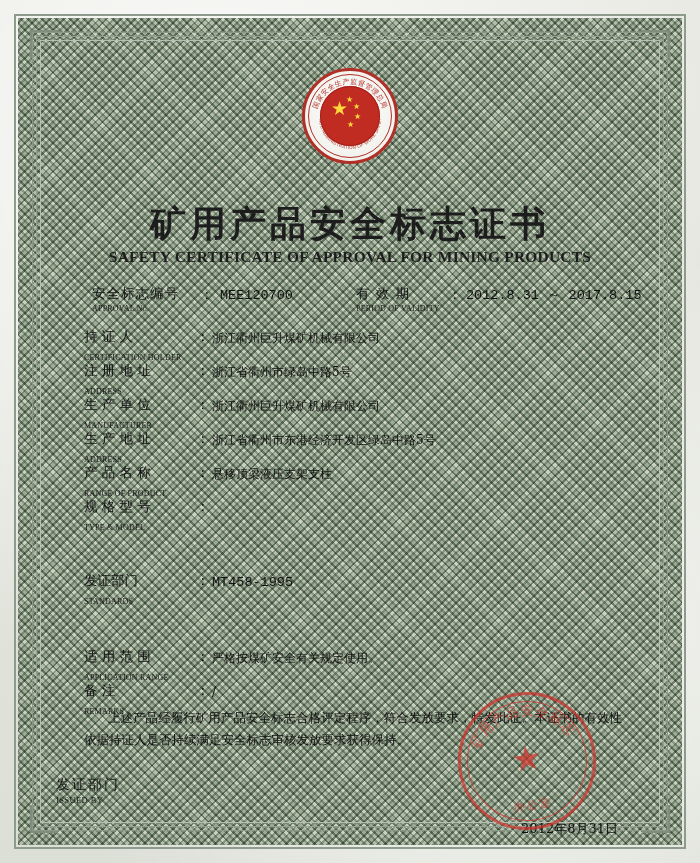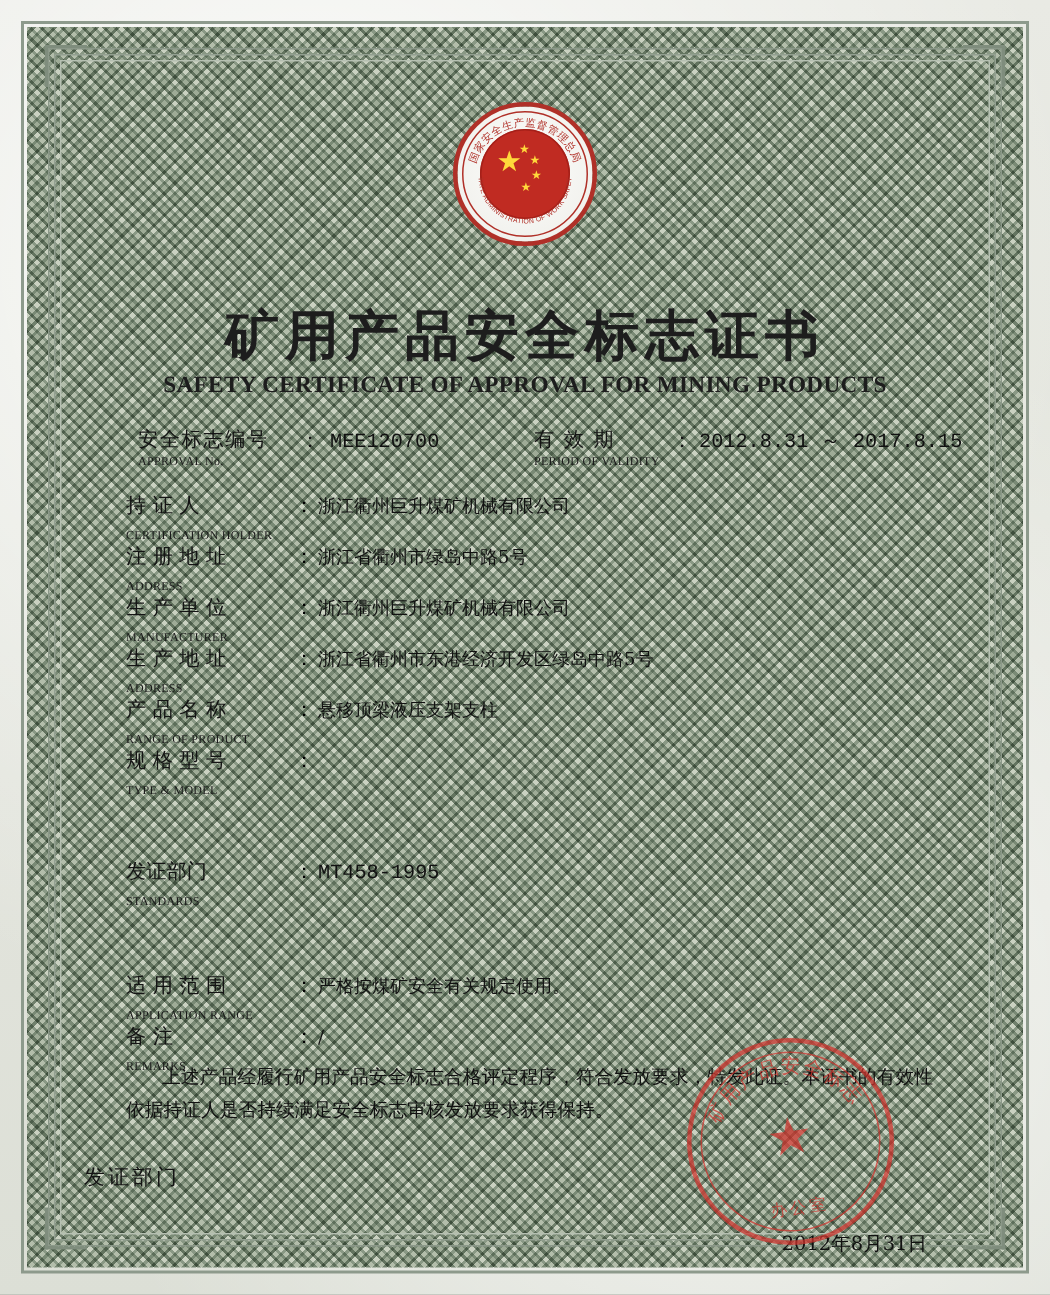--- a/index.html
+++ b/index.html
@@ -325,20 +325,21 @@
         </div>
         <div class="colon">：</div>
         <div class="value"><span class="val">/</span></div>
       </div>
     </div>
 
     <div class="statement">上述产品经履行矿用产品安全标志合格评定程序，符合发放要求，特发此证。本证书的有效性依据持证人是否持续满足安全标志审核发放要求获得保持。</div>
 
     <div class="issued">
       <div class="lbl-cn">发证部门</div>
+      <div class="lbl-en">ISSUED BY</div>
     </div>
 
     <div class="date">2012年8月31日</div>
 
     <div class="seal">
       <div class="s-ring"></div>
       <svg viewBox="0 0 132 132" style="position:absolute;inset:0;">
         <defs>
             <path id="sealArc" d="M 16,70 A 50,50 0 0 1 116,70"></path>
           </defs>

